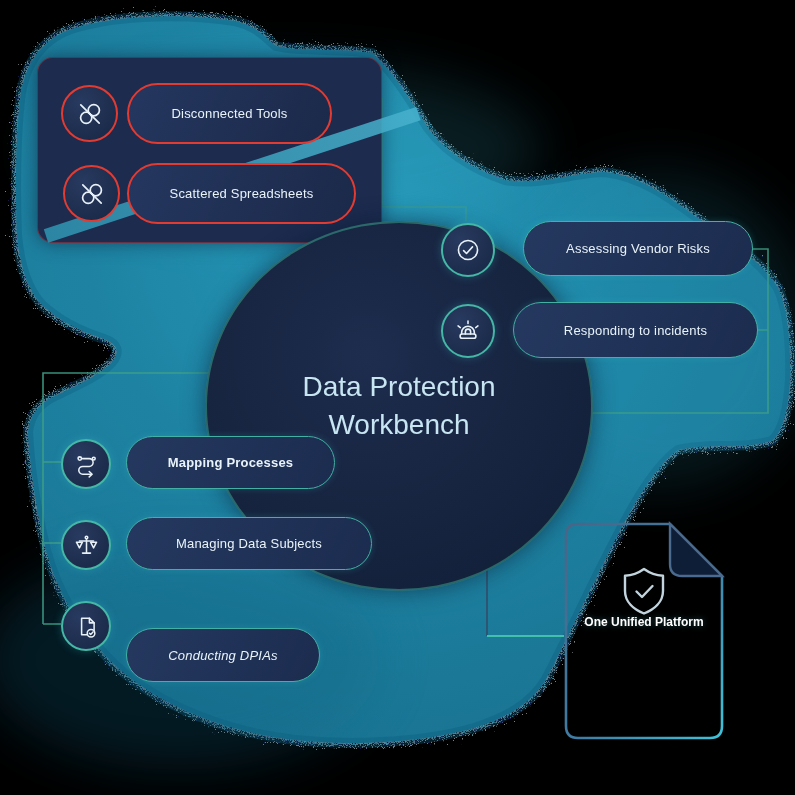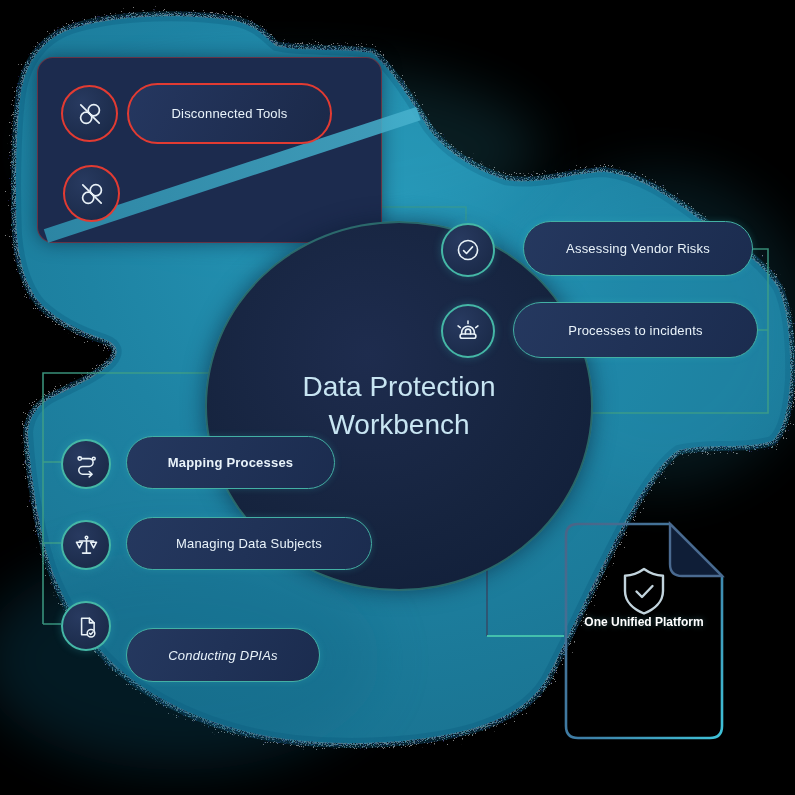--- a/index.html
+++ b/index.html
@@ -125,20 +125,23 @@
     <span>Disconnected Tools</span>
   </div>
 
   <div class="abs icon-circle red" style="left:63px;top:165px;width:53px;height:53px;">
     <svg class="ico" width="32" height="32" viewBox="0 0 32 32">
       <circle cx="19.8" cy="12.2" r="5.6"></circle>
         <circle cx="12.2" cy="19.8" r="5.6"></circle>
       <line x1="6.8" y1="6.8" x2="25.2" y2="25.2"></line>
     </svg>
   </div>
+  <div class="abs pill red" style="left:127px;top:163px;width:225px;height:57px;">
+    <span>Scattered Spreadsheets</span>
+  </div>
 
   <div id="hub" class="abs">
     <div id="hub-title">Data Protection Workbench</div>
   </div>
 
   <div class="abs icon-circle teal" style="left:441px;top:223px;width:50px;height:50px;">
     <svg class="ico" width="30" height="30" viewBox="0 0 32 32">
       <circle cx="16" cy="16" r="10.2"></circle>
         <path d="M11.3 16.6 l3.1 3.1 6.4 -7"></path>
     </svg>
@@ -151,21 +154,21 @@
     <svg class="ico" width="30" height="30" viewBox="0 0 32 32">
       <path d="M9.2 19.2 v-1.4 a6.8 6.8 0 0 1 13.6 0 v1.4"></path>
       <path d="M13.2 19.2 v-2.4 a2.8 2.8 0 0 1 5.6 0 v2.4"></path>
       <rect x="7.6" y="19.2" width="16.8" height="4.6" rx="2.2"></rect>
       <line x1="5.4" y1="10.6" x2="7.8" y2="12.4"></line>
       <line x1="26.6" y1="10.6" x2="24.2" y2="12.4"></line>
       <line x1="16" y1="5.4" x2="16" y2="8"></line>
     </svg>
   </div>
   <div class="abs pill teal" style="left:513px;top:302px;width:243px;height:54px;">
-    <span>Processes to incidents</span>
+    <span>Responding to incidents</span>
   </div>
 
   <div class="abs icon-circle teal" style="left:61px;top:439px;width:46px;height:46px;">
     <svg class="ico" width="29" height="29" viewBox="0 0 32 32">
       <circle cx="8.6" cy="9.5" r="1.9"></circle>
       <circle cx="24" cy="9.5" r="1.6"></circle>
       <path d="M11.4 9.5 h7.6 a4.3 4.3 0 0 1 0 8.6 h-7.2 a4.3 4.3 0 0 0 0 8.6 h9.2"></path>
       <path d="M19 23.7 l3.2 3 -3.2 3"></path>
     </svg>
   </div>

